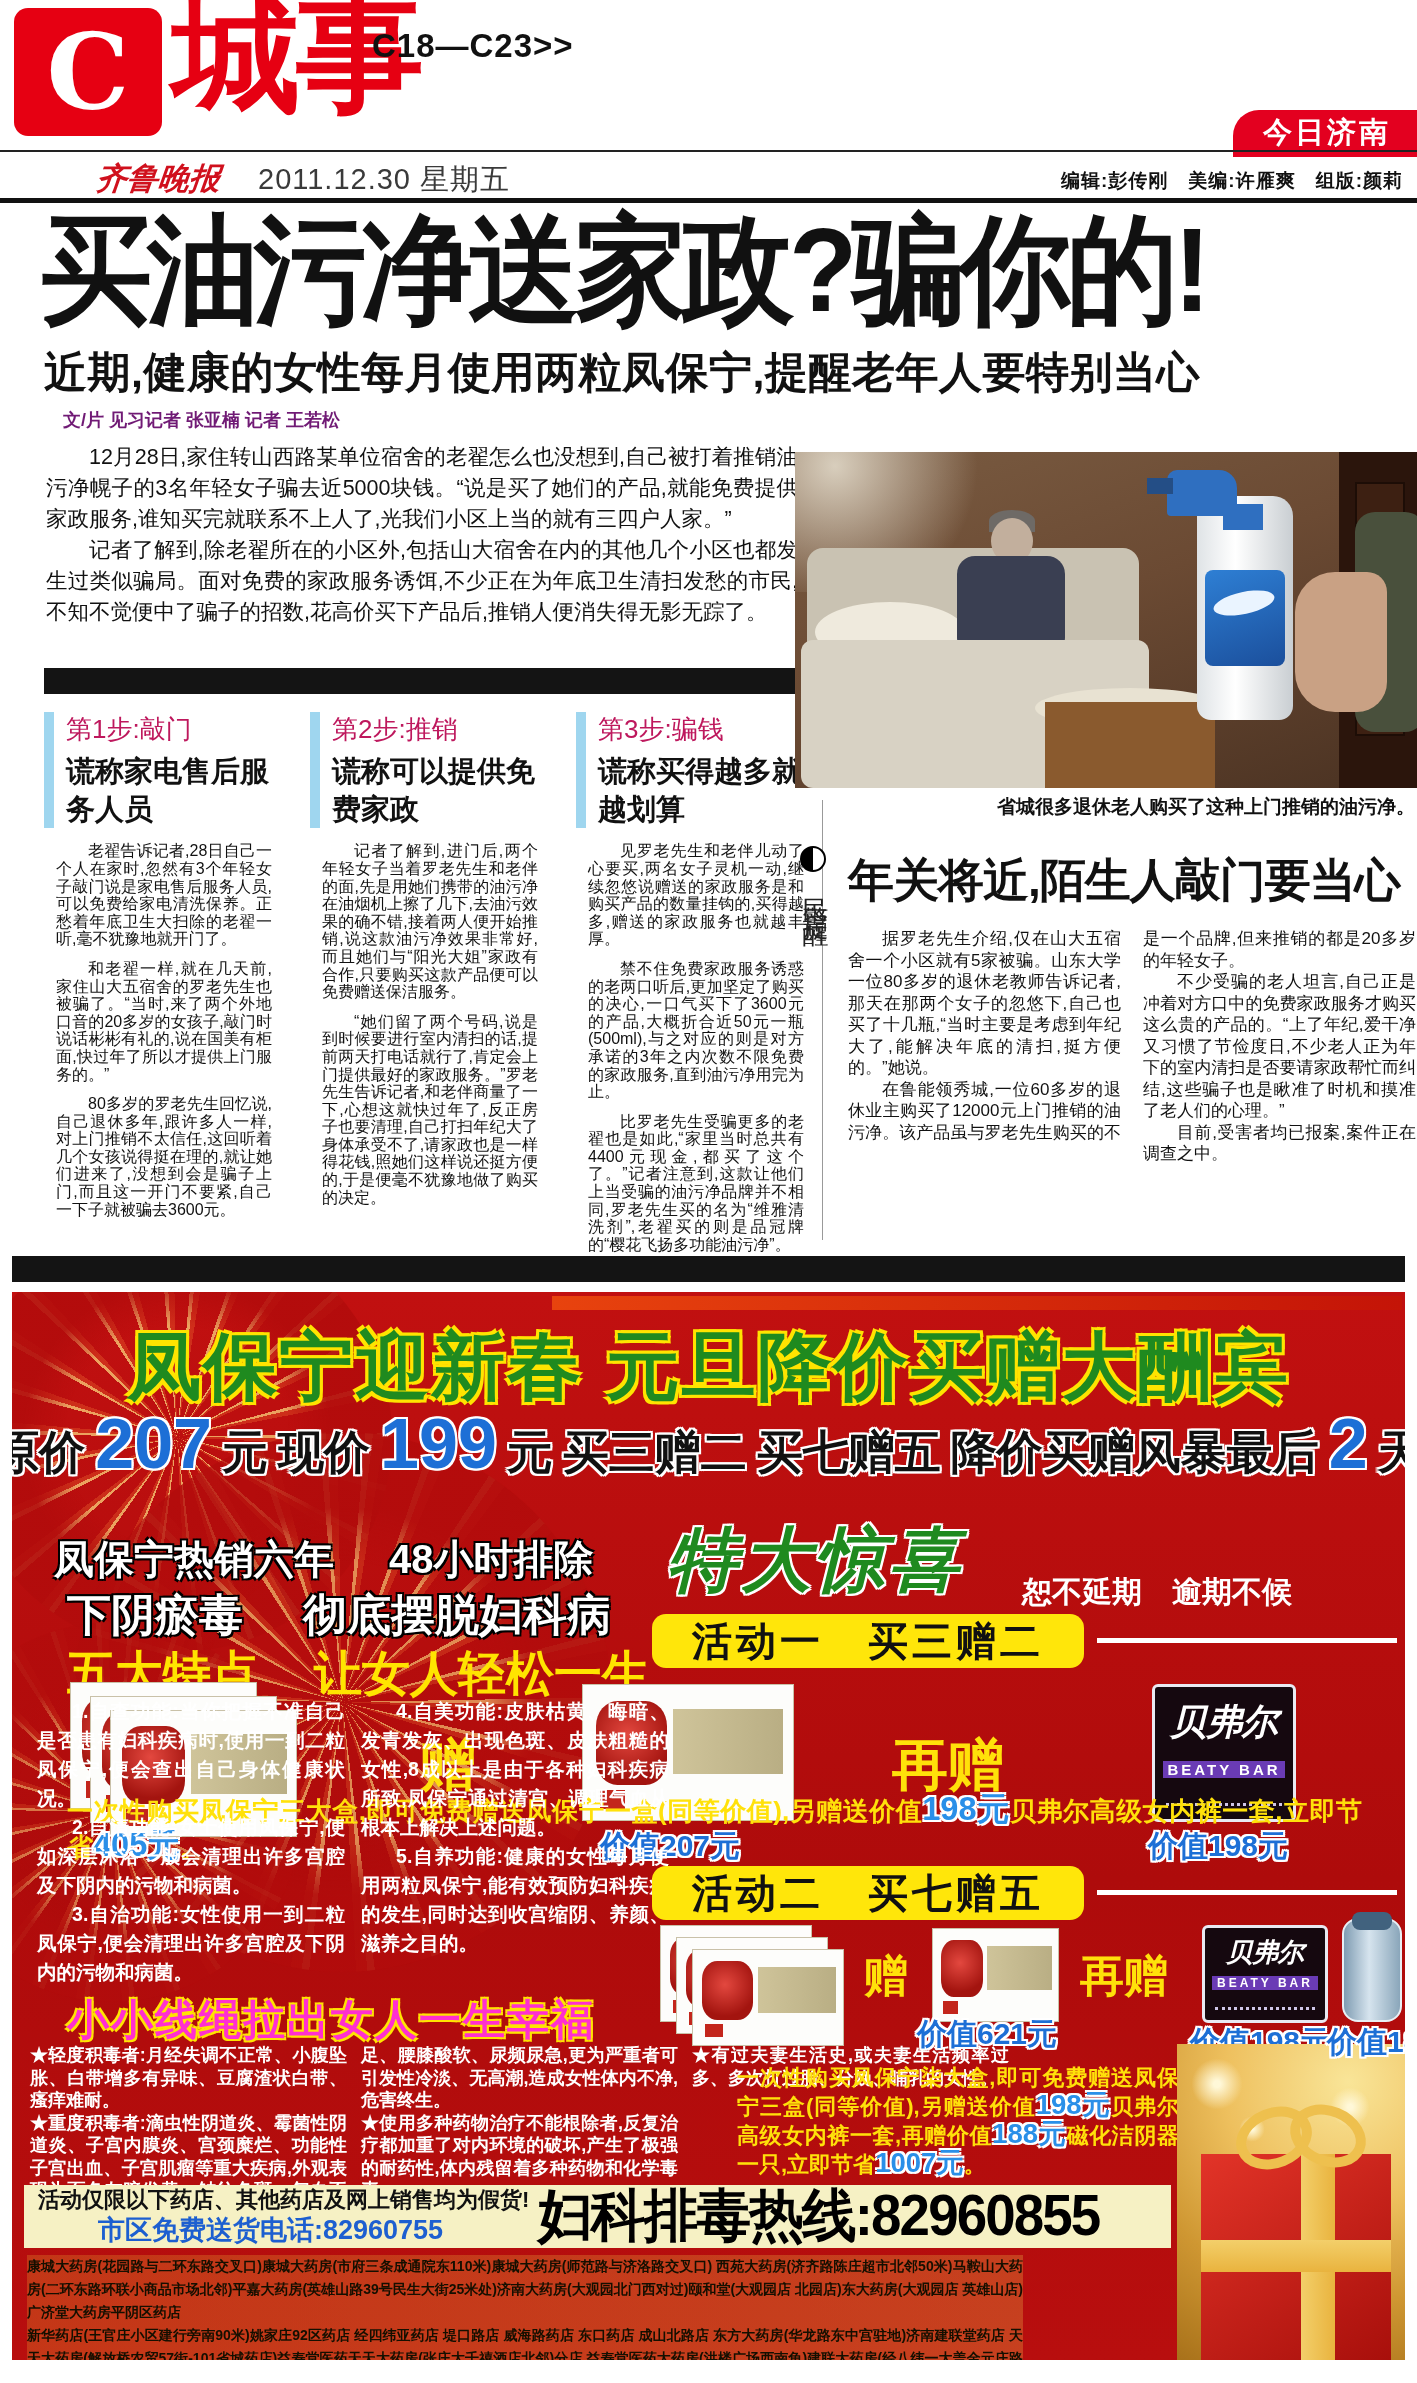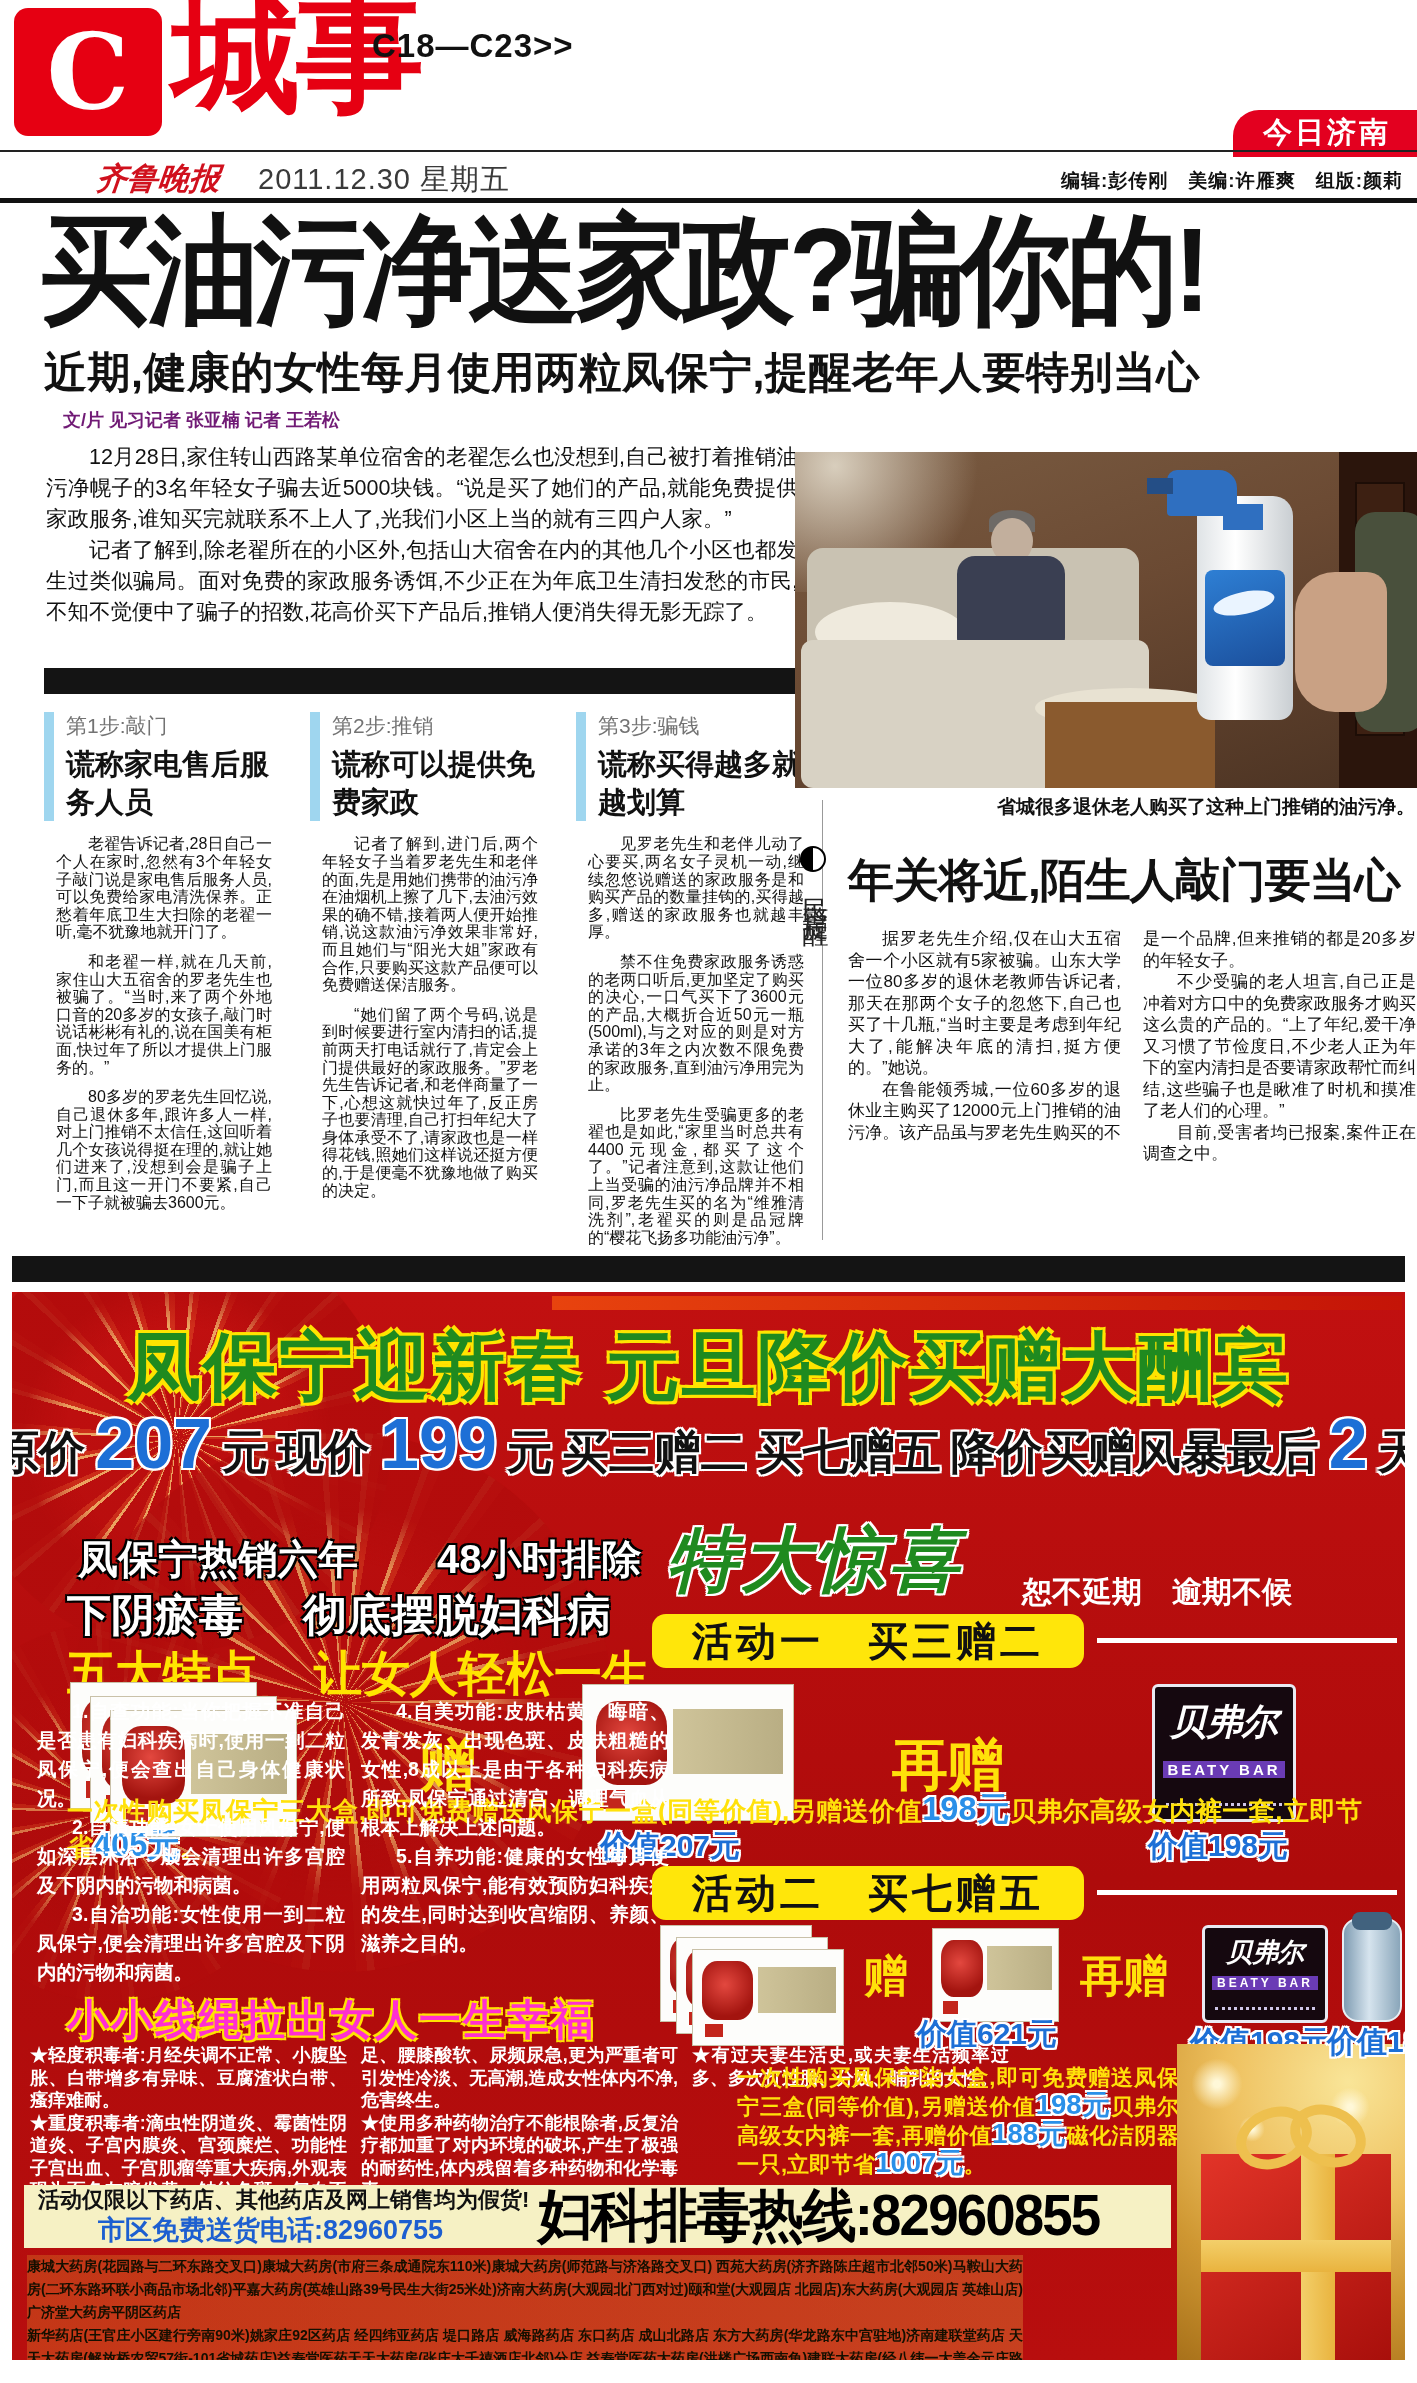--- a/index.html
+++ b/index.html
@@ -24,21 +24,21 @@
   .headline{left:40px;top:208px;width:1345px;font-size:112px;font-weight:900;letter-spacing:-5px;
             line-height:1.05;transform:scaleY(1.06);transform-origin:top left;white-space:nowrap;}
   .subhead{left:44px;top:344px;font-size:43px;font-weight:bold;letter-spacing:0.5px;}
   .byline{left:46px;top:408px;font-size:18px;font-weight:bold;color:#701a75;margin-left:17px;}
   .intro{left:46px;top:442px;width:752px;font-size:21.5px;line-height:31px;text-align:justify;}
   .intro p{margin:0;text-indent:2em;}
   .bar-black-left{left:44px;top:668px;width:758px;height:26px;background:#141414;}
   .steps{left:44px;top:712px;width:772px;display:flex;gap:26px;}
   .step{flex:1;}
   .step-head{border-left:10px solid #9fd6ef;padding-left:12px;}
-  .step-tag{font-size:21px;color:#737373;}
+  .step-tag{font-size:26px;color:#be185d;}
   .step-title{font-size:29px;font-weight:900;line-height:1.3;margin-top:6px;}
   .step-body{margin-top:14px;font-size:16px;line-height:17.6px;text-align:justify;}
   .step-body p{margin:12px;text-indent:2em;}
   
   .photo{left:795px;top:452px;width:622px;height:336px;overflow:hidden;
          background:linear-gradient(160deg,#7a5c42 0%,#6b4a33 45%,#4a3222 100%);}
   .ph-light{position:absolute;left:0;top:0;width:200px;height:140px;
             background:radial-gradient(circle at 20% 10%,rgba(240,235,220,.8),rgba(240,235,220,0) 70%);}
   .ph-door{position:absolute;right:0;top:0;width:78px;height:100%;background:#2b150c;}
   .ph-door-panel{position:absolute;right:12px;top:30px;width:46px;height:250px;background:#3d2012;border:2px solid #1d0d06;}
@@ -78,21 +78,21 @@
   .ad-headline{left:0;top:26px;width:100%;text-align:center;font-size:74px;font-weight:900;color:#1f8a1f;
                letter-spacing:2px;white-space:nowrap;
                text-shadow:-3px -3px 0 #ffe400,3px -3px 0 #ffe400,-3px 3px 0 #ffe400,3px 3px 0 #ffe400;}
   .ow{text-shadow:-2px -2px 0 #fff,2px -2px 0 #fff,-2px 2px 0 #fff,2px 2px 0 #fff,0 -2px 0 #fff,0 2px 0 #fff,-2px 0 0 #fff,2px 0 0 #fff;}
   .ob{text-shadow:-2px -2px 0 #000,2px -2px 0 #000,-2px 2px 0 #000,2px 2px 0 #000;}
   .ad-price{left:0;top:112px;width:100%;display:flex;align-items:baseline;justify-content:center;gap:10px;
             font-size:46px;font-weight:900;color:#111;white-space:nowrap;}
   .ad-price span{position:static;}
   .ad-price .num{font-size:70px;color:#1d6fd6;}
   .slogan1{left:42px;top:240px;font-size:40px;font-weight:900;color:#fff;display:flex;gap:55px;}
-  .slogan1 span{position:static;margin-left:24px;}
+  .slogan1 span{position:static;}
   .slogan2{left:55px;top:294px;font-size:44px;font-weight:900;color:#fff;display:flex;gap:60px;}
   .slogan2 span{position:static;}
   .slogan3{left:55px;top:350px;font-size:48px;font-weight:900;color:#ffe400;display:flex;gap:55px;}
   .slogan3 span{position:static;}
   .surprise{left:655px;top:222px;font-size:70px;font-weight:900;font-style:italic;color:#1f8a1f;letter-spacing:4px;}
   .timelock1{left:915px;top:238px;font-size:30px;font-weight:900;color:#fff;}
   .timelock2{left:1010px;top:280px;font-size:30px;font-weight:900;color:#fff;}
   .actbox{background:#ffe60a;border-radius:14px;width:432px;height:54px;display:flex;align-items:center;
           justify-content:center;font-size:40px;font-weight:900;color:#111;letter-spacing:4px;}
   .wline{background:#fff;height:5px;}

